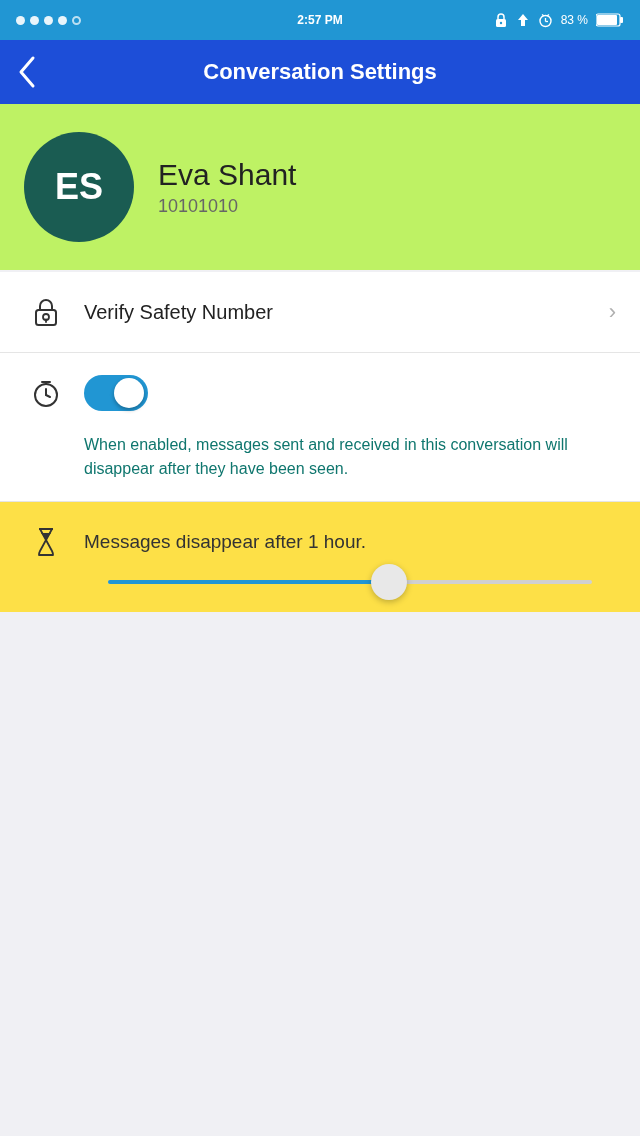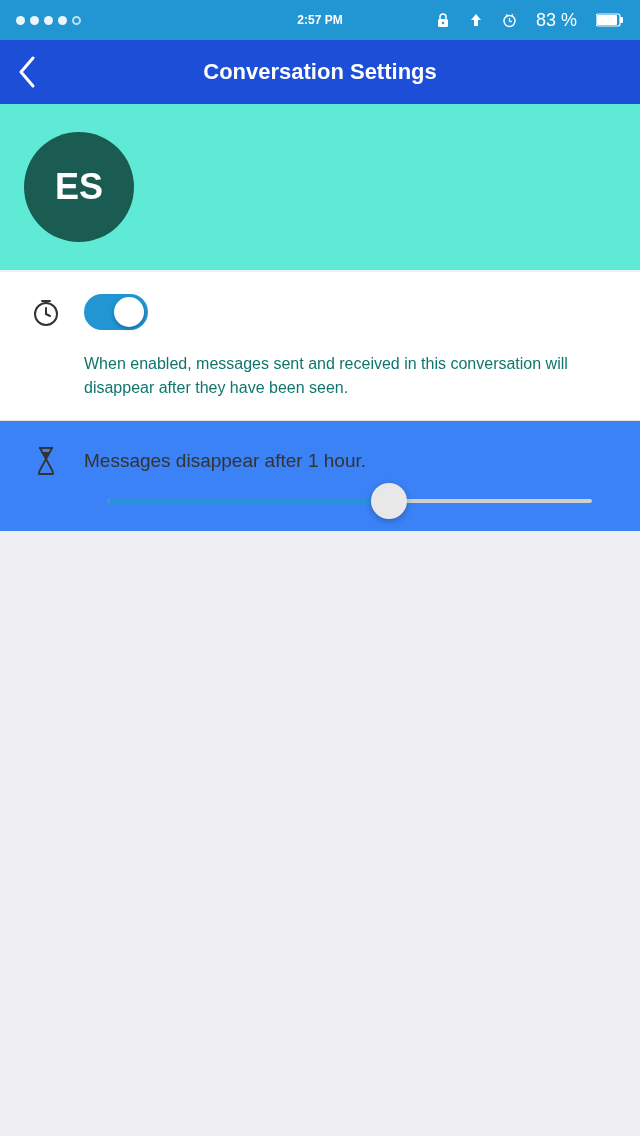--- a/index.html
+++ b/index.html
@@ -43,23 +43,23 @@
       color: white;
       font-size: 12px;
       font-weight: 600;
       position: absolute;
       left: 50%;
       transform: translateX(-50%);
     }
     .status-icons {
       display: flex;
       align-items: center;
-      gap: 19px;
-      color: white;
-      font-size: 18px;
+      gap: 8px;
+      color: white;
+      font-size: 12px;
       font-weight: 500;
       justify-content: space-between;
     }
     .status-icons svg {
       fill: white;
     }
 
     
     .nav-bar {
       width: 100%;
@@ -84,21 +84,21 @@
       font-size: 22px;
       font-weight: 700;
       position: absolute;
       left: 50%;
       transform: translateX(-50%);
       white-space: nowrap;
     }
 
     
     .profile-section {
-      background: #5eead4;
+      background: #bef264;
       display: flex;
       align-items: center;
       padding: 28px 24px;
       margin-bottom: 2px;
     }
     .avatar {
       width: 110px;
       height: 110px;
       border-radius: 55px;
       background: #1a5c52;
@@ -196,21 +196,21 @@
     }
     .disappearing-description {
       padding: 0 24px 20px 84px;
       font-size: 16px;
       color: #0f766e;
       line-height: 1.5;
     }
 
     
     .timer-section {
-      background: #3b82f6;
+      background: #fde047;
       padding: 18px 24px 0 24px;
     }
     .timer-row {
       display: flex;
       align-items: center;
       margin-bottom: 16px;
     }
     .timer-label {
       font-size: 19px;
       color: #333;
@@ -316,24 +316,40 @@
       <path d="M17 3 L5 17 L17 31" stroke="white" stroke-width="3" stroke-linecap="round" stroke-linejoin="round"></path>
     </svg>
   </div>
   <span class="nav-title">Conversation Settings</span>
 </div>
 
 <div class="profile-section">
   <div class="avatar">
     <span>ES</span>
   </div>
+  <div class="profile-info">
+    <span class="profile-name">Eva Shant</span>
+    <span class="profile-number">10101010</span>
+  </div>
 </div>
 
 <div class="settings-list">
 
+  <div class="settings-row">
+    <div class="row-icon">
+      <svg class="icon-lock" viewBox="0 0 34 34" fill="none">
+        <rect x="7" y="15" width="20" height="15" rx="2.5" stroke="#333" stroke-width="2" fill="none"></rect>
+        <path d="M11 15V11a6 6 0 0112 0v4" stroke="#333" stroke-width="2" fill="none"></path>
+        <circle cx="17" cy="22" r="3" stroke="#333" stroke-width="1.8" fill="none"></circle>
+        <line x1="17" y1="24.5" x2="17" y2="27" stroke="#333" stroke-width="1.8" stroke-linecap="round"></line>
+      </svg>
+    </div>
+    <span class="row-label">Verify Safety Number</span>
+    <span class="row-chevron">›</span>
+  </div>
 
   <div class="disappearing-section">
     <div class="disappearing-main-row">
       <div class="row-icon">
         <svg class="icon-timer" viewBox="0 0 34 34" fill="none">
           <circle cx="17" cy="19" r="11" stroke="#333" stroke-width="2" fill="none"></circle>
           <line x1="17" y1="19" x2="17" y2="13" stroke="#333" stroke-width="2" stroke-linecap="round"></line>
           <line x1="17" y1="19" x2="21" y2="21" stroke="#333" stroke-width="2" stroke-linecap="round"></line>
           <line x1="13" y1="6" x2="21" y2="6" stroke="#333" stroke-width="2" stroke-linecap="round"></line>
           <line x1="17" y1="6" x2="17" y2="9" stroke="#333" stroke-width="1.8"></line>

